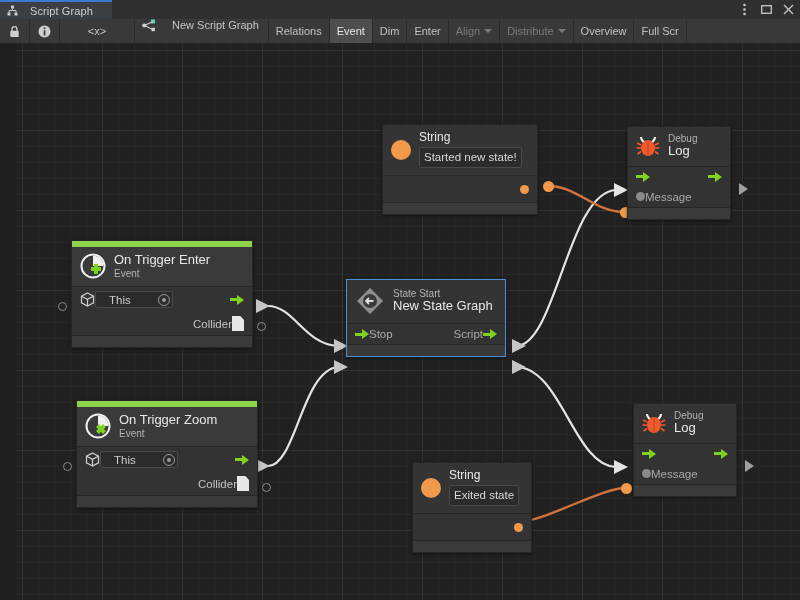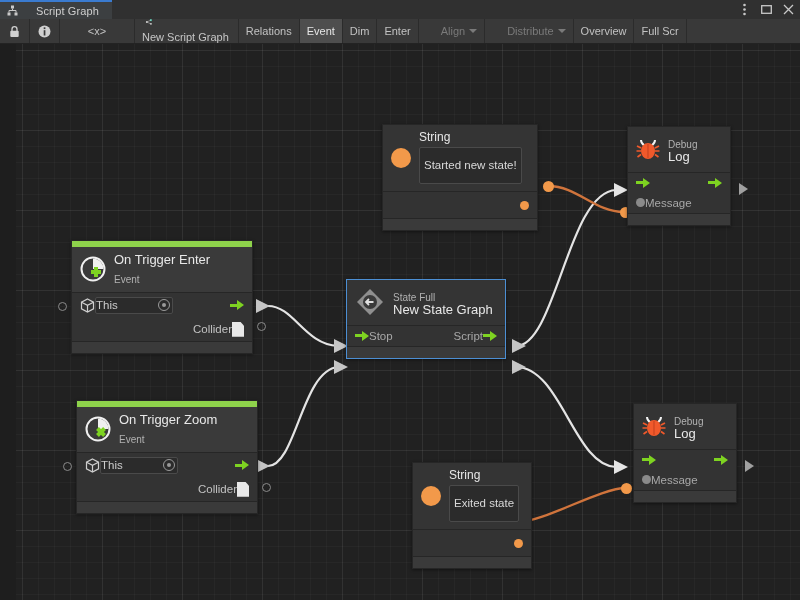--- a/index.html
+++ b/index.html
@@ -15,21 +15,21 @@
   
   .titlebar {
     position: absolute; left: 0; top: 0; width: 800px; height: 19px;
     background: #303030;
   }
   .tab {
     position: absolute; left: 0; top: 0; width: 112px; height: 19px;
     background: #3c3f41;
     border-top: 2px solid #3a7bd0;
     box-sizing: border-box;
-    display: flex; align-items: center; gap: 18px;
+    display: flex; align-items: center; gap: 12px;
     padding-left: 7px;
   }
   .tab-label {
     font-size: 11px; color: #cfcfcf; letter-spacing: .1px;
     white-space: nowrap;
   }
   .wincontrols {
     position: absolute; right: 6px; top: 0; height: 19px;
     display: flex; align-items: center; gap: 10px;
   }
@@ -48,26 +48,26 @@
     display: flex; align-items: center; justify-content: center;
     border-right: 1px solid #2b2b2b;
     color: #c2c2c2; font-size: 11px;
     box-sizing: border-box;
     background: #393939;
     padding: 0 7px;
     white-space: nowrap;
   }
   .tb-icon { width: 30px; padding: 0; }
   .tb-btn.active { background: #4e4e4e; color: #e6e6e6; }
-  .tb-btn.dim { color: #7a7a7a; margin-left: 15px; }
+  .tb-btn.dim { color: #7a7a7a; }
   .tb-graphname {
-    display: flex; align-items: flex-start; gap: 6px;
+    display: flex; align-items: flex-start; gap: 16px;
     padding: 0 9px 0 7px;
     border-right: 1px solid #2b2b2b;
-    color: #c6c6c6; font-size: 11px; white-space: nowrap; flex-direction: column;
+    color: #c6c6c6; font-size: 11px; white-space: nowrap;
   }
   .tb-zoom {
     display: flex; align-items: center; gap: 7px;
     padding: 0 8px;
     border-right: 1px solid #2b2b2b;
     color: #b5b5b5; font-size: 11px; white-space: nowrap;
   }
   .slider-track {
     position: relative; width: 93px; height: 2px; background: #616161;
   }
@@ -107,21 +107,21 @@
   .node.selected { border: 1px solid #4c8fd4; }
   .node-accent { height: 6px; background: #8ed24b; }
   .node-head {
     display: flex; align-items: center; gap: 8px;
     padding: 6px 8px 7px 8px;
     background: #3a3a3a;
     border-bottom: 1px solid #262626;
   }
   .node-head.dark { background: #343434; }
   .node-titles { display: flex; flex-direction: column; line-height: 1.12; }
-  .node-sub { font-size: 10px; color: #b2b2b2; margin-top: 6px; }
+  .node-sub { font-size: 10px; color: #b2b2b2; }
   .node-title { font-size: 13px; color: #e8e8e8; }
   .node-title.sm { font-size: 12px; }
   .node-body { background: #333333; position: relative; }
   .node-foot {
     height: 11px; background: #3a3a3a; border-top: 1px solid #262626;
   }
   .row {
     display: flex; align-items: center; justify-content: space-between;
     padding: 4px 8px; min-height: 20px; box-sizing: border-box;
   }
@@ -145,34 +145,34 @@
   
   .dot { width: 9px; height: 9px; border-radius: 50%; background: #8a8a8a; flex: none; }
   .dot.orange { background: #f2994a; }
   .dot.big { width: 20px; height: 20px; background: #f2994a; }
 
   
   .objfield {
     display: flex; align-items: center; justify-content: space-between;
     width: 78px; height: 17px; background: #2b2b2b;
     border: 1px solid #4a4a4a; border-radius: 2px;
-    padding: 0 2px 0 0; box-sizing: border-box;
+    padding: 0 2px 0 13px; box-sizing: border-box;
   }
   .objfield span { font-size: 11.5px; color: #cccccc; }
   .target {
     width: 12px; height: 12px; border-radius: 50%;
     border: 1.5px solid #9a9a9a; box-sizing: border-box;
     display: flex; align-items: center; justify-content: center;
   }
   .target i { width: 4px; height: 4px; border-radius: 50%; background: #9a9a9a; display:block; }
 
   
   .strfield {
     background: #2b2b2b; border: 1px solid #4a4a4a; border-radius: 2px;
-    font-size: 11.5px; color: #d8d8d8; padding: 11px 4px;
+    font-size: 11.5px; color: #d8d8d8; padding: 3px 4px;
     white-space: nowrap;
   }
 
   
   .docicon {
     width: 12px; height: 15px; background: #e8e8e8; flex: none;
     clip-path: polygon(0 0, 70% 0, 100% 26%, 100% 100%, 0 100%);
   }
 
   
@@ -410,21 +410,21 @@
     </div>
 
     <div class="node selected" style="left:330px; top:235px; width:160px;">
       <div class="node-head dark">
         <svg width="30" height="30" viewBox="0 0 30 30">
           <path d="M15 2 L28 15 L15 28 L2 15 Z" fill="#8f8f8f"></path>
           <circle cx="15" cy="15" r="7" fill="#3a3a3a"></circle>
           <path d="M18.5 15 H11.5 M14 12 L11 15 L14 18" stroke="#e0e0e0" stroke-width="1.8" fill="none"></path>
         </svg>
         <div class="node-titles">
-          <span class="node-sub">State Full</span>
+          <span class="node-sub">State Start</span>
           <span class="node-title">New State Graph</span>
         </div>
       </div>
       <div class="node-body">
         <div class="row">
           <span class="row-left">
             <span class="flow-arrow"></span>
             <span class="port-label muted">Stop</span>
           </span>
           <span class="row-right">

